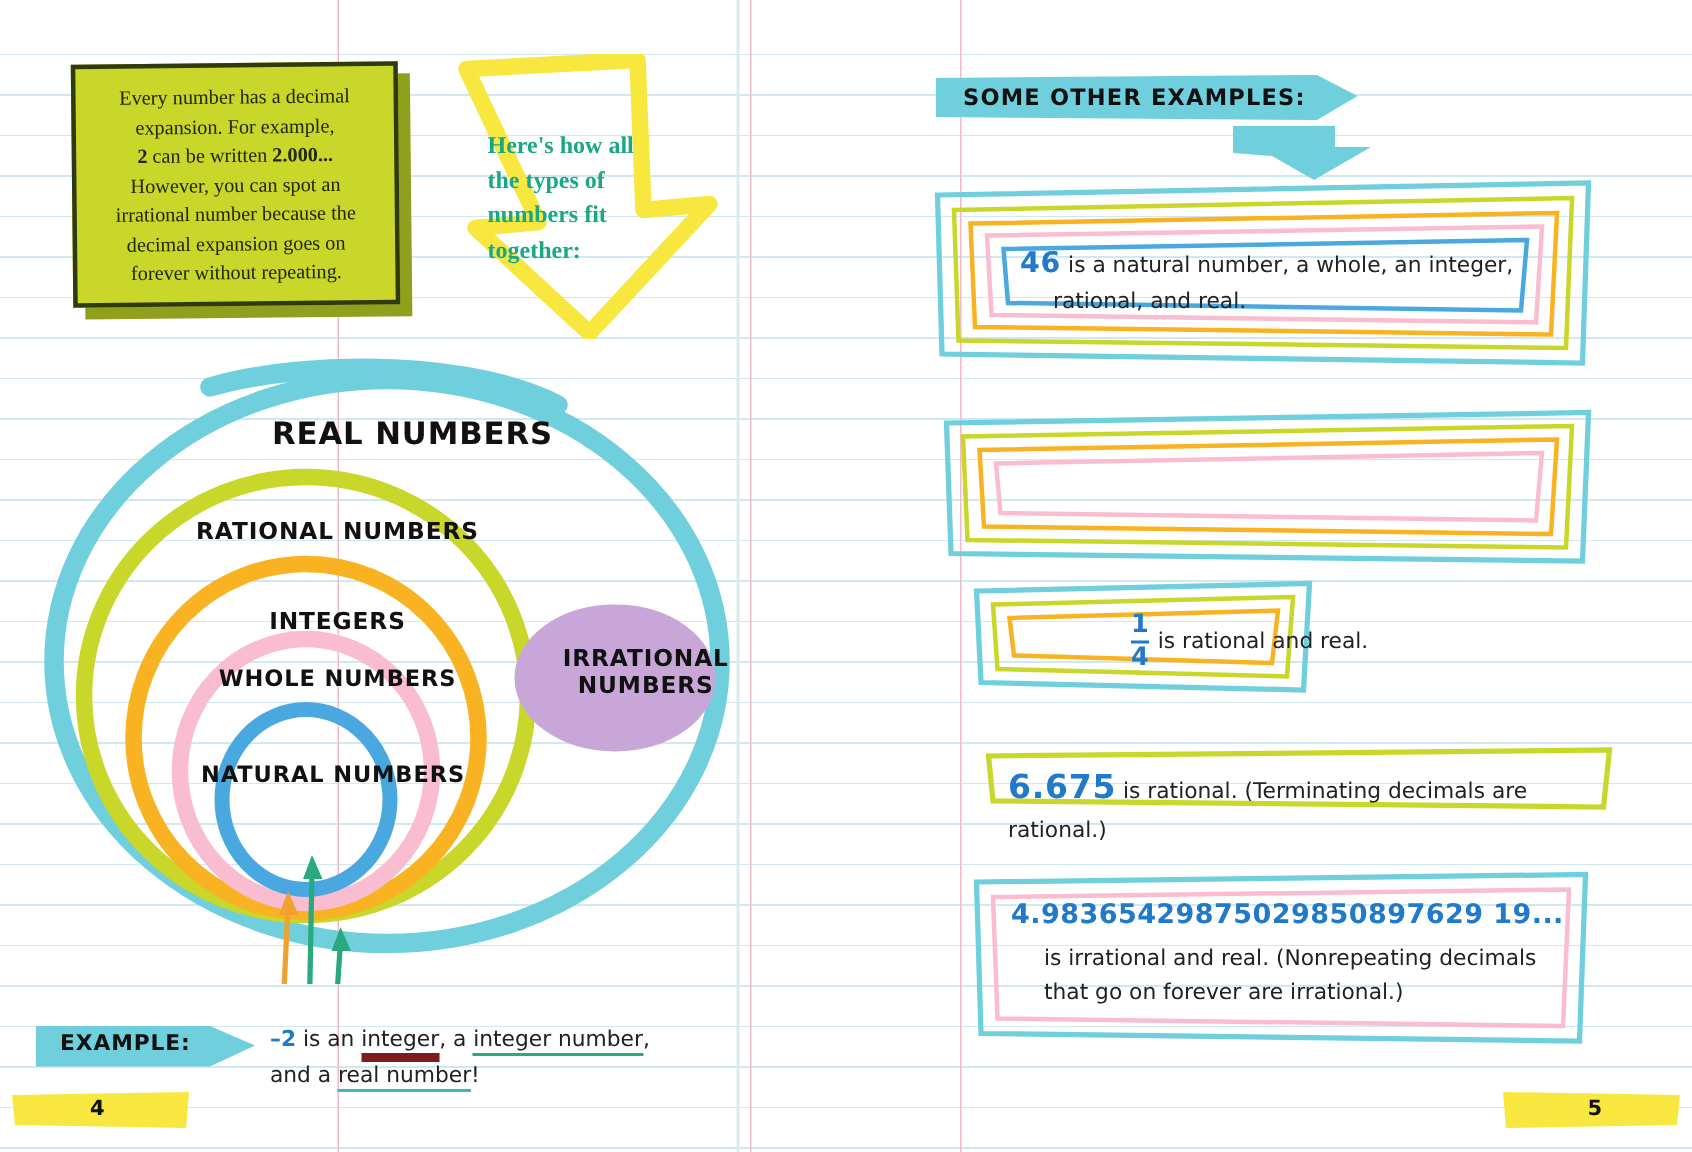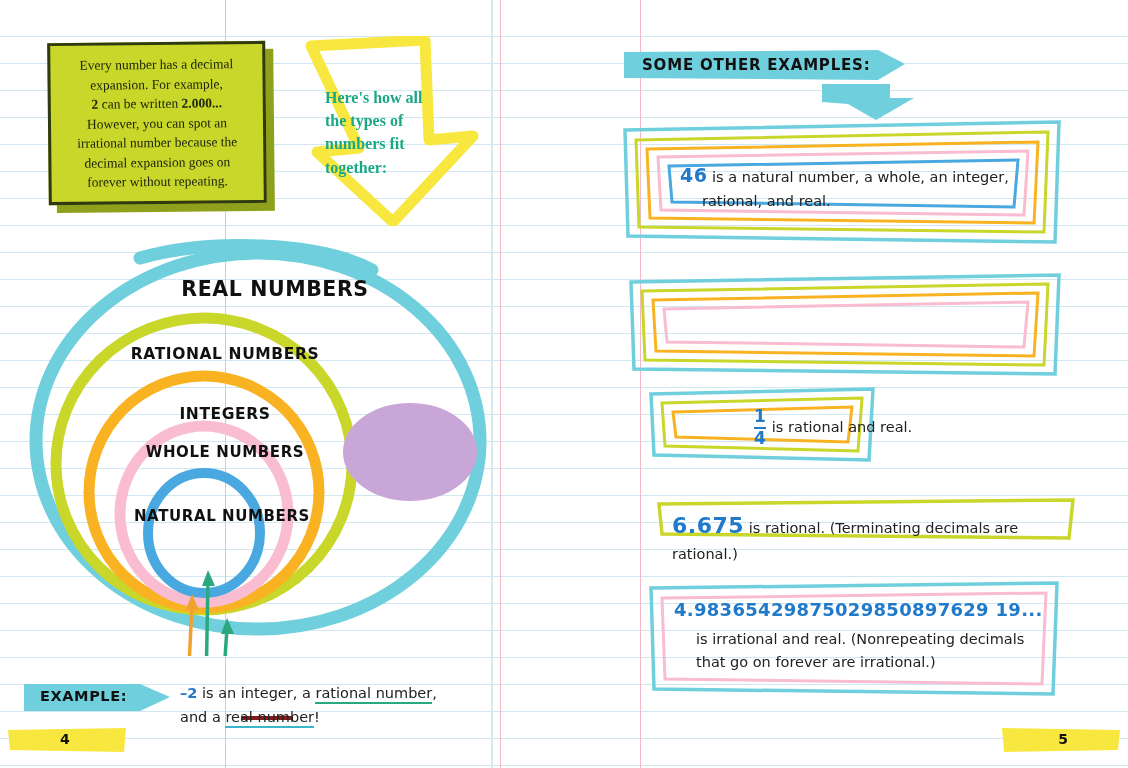--- a/index.html
+++ b/index.html
@@ -122,21 +122,21 @@
   #example-sentence {
     position: absolute;
     left: 180px; top: 682px;
     width: 300px;
     font-family: "DejaVu Sans", sans-serif;
     font-size: 14.5px;
     color: #222;
     line-height: 1.65;
   }
   #example-sentence .num { color: #2079c9; font-weight: bold; }
-  .ul-orange { border-bottom: 4px solid #7f1d1d; padding-bottom: 15px; }
+  .ul-orange { border-bottom: 6px solid #7f1d1d; padding-bottom: 1px; }
   .ul-green  { border-bottom: 2px solid #2aa97f; padding-bottom: 1px; }
   .ul-teal   { border-bottom: 2px solid #3bb5c9; padding-bottom: 1px; }
 
   
   #other-examples {
     position: absolute;
     left: 622px; top: 48px;
     width: 285px; height: 34px;
   }
   #other-examples svg { position: absolute; inset: 0; }
@@ -281,30 +281,31 @@
     <polygon points="188,334 182,350 195,350" fill="#2aa97f"></polygon>
     <path d="M203 452 L207 392" fill="none" stroke="#2aa97f" stroke-width="3.5" stroke-linecap="round"></path>
     <polygon points="207,382 201,398 214,398" fill="#2aa97f"></polygon>
   </svg>
 
   <div class="venn-label" id="label-real">REAL NUMBERS</div>
   <div class="venn-label" id="label-rational">RATIONAL NUMBERS</div>
   <div class="venn-label" id="label-integers">INTEGERS</div>
   <div class="venn-label" id="label-whole">WHOLE NUMBERS</div>
   <div class="venn-label" id="label-natural">NATURAL NUMBERS</div>
+  <div class="venn-label" id="label-irrational">IRRATIONAL NUMBERS</div>
 </div>
 
 <div id="example-banner">
   <svg viewBox="0 0 150 34">
     <polygon points="2,4 118,4 148,17 118,31 2,31" fill="#6fcfdd"></polygon>
   </svg>
   <div class="lbl">EXAMPLE:</div>
 </div>
 <div id="example-sentence">
-  <span class="num">–2</span><span> is an </span><span class="ul-orange">integer</span><span>, a </span><span class="ul-green">rational number</span><span>,</span><br>
+  <span class="num">–2</span><span> is an </span><span class="ul-orange">integer</span><span>, a </span><span class="ul-green">integer number</span><span>,</span><br>
   <span>and a </span><span class="ul-teal">real number</span><span>!</span>
 </div>
 
 <div id="other-examples">
   <svg viewBox="0 0 285 34">
     <polygon points="2,4 256,2 283,16 256,32 2,30" fill="#6fcfdd"></polygon>
   </svg>
   <div class="lbl">SOME OTHER EXAMPLES:</div>
 </div>
 <svg id="blue-down-arrow" viewBox="0 0 100 44">

